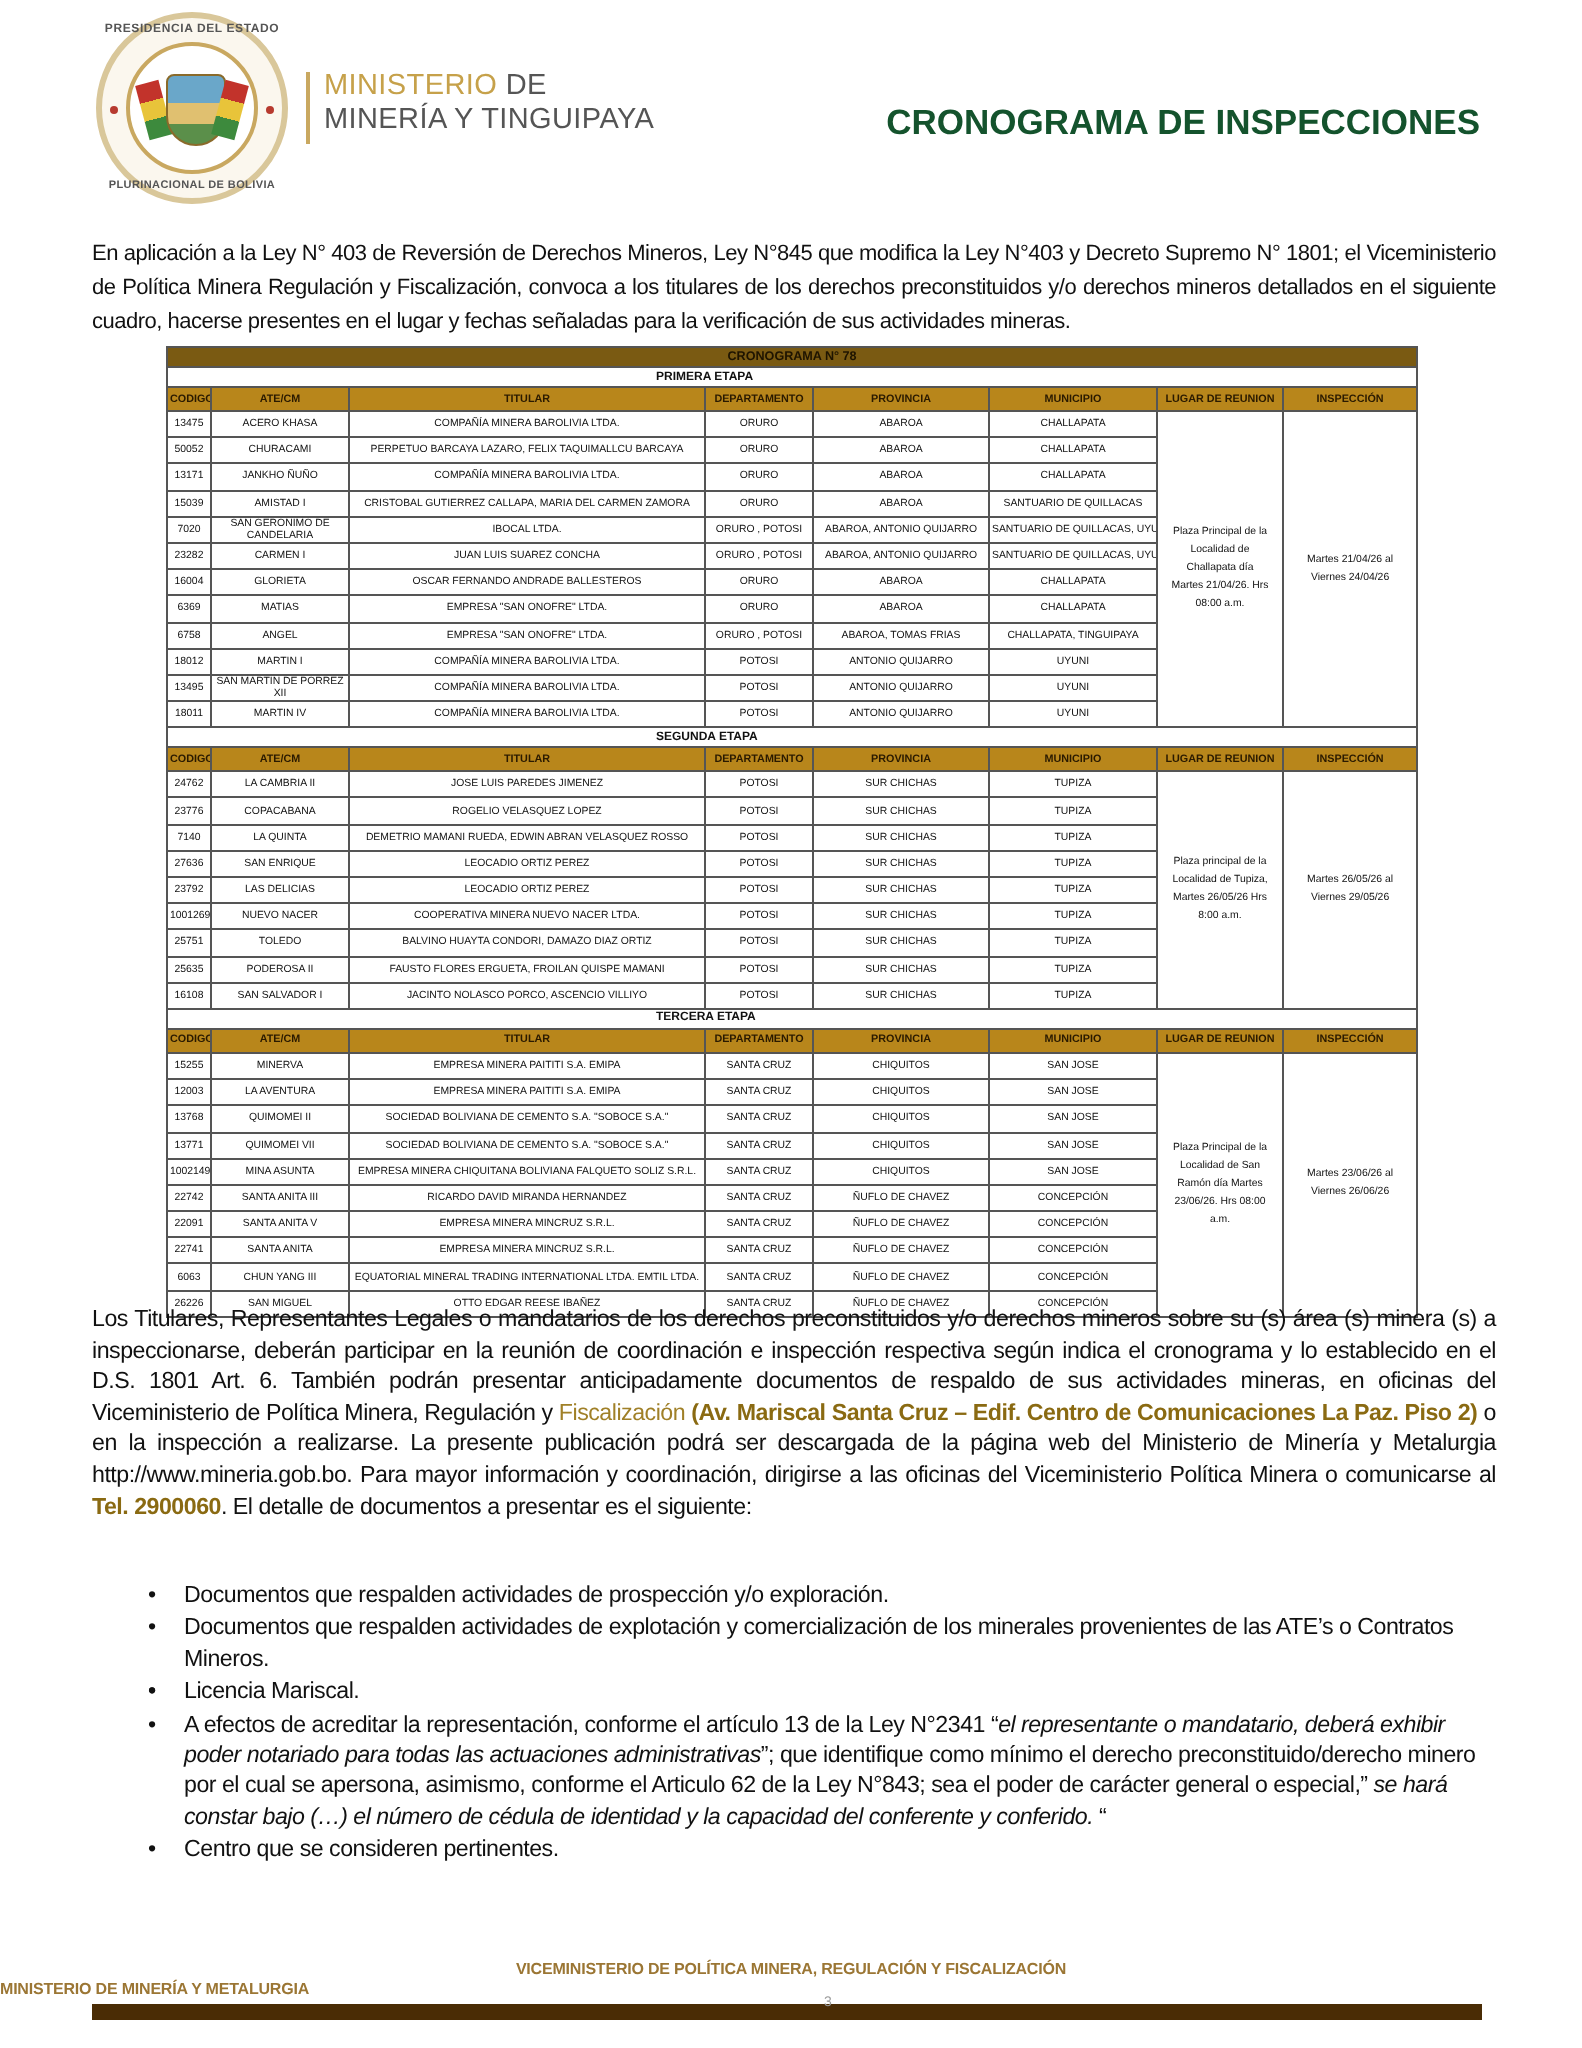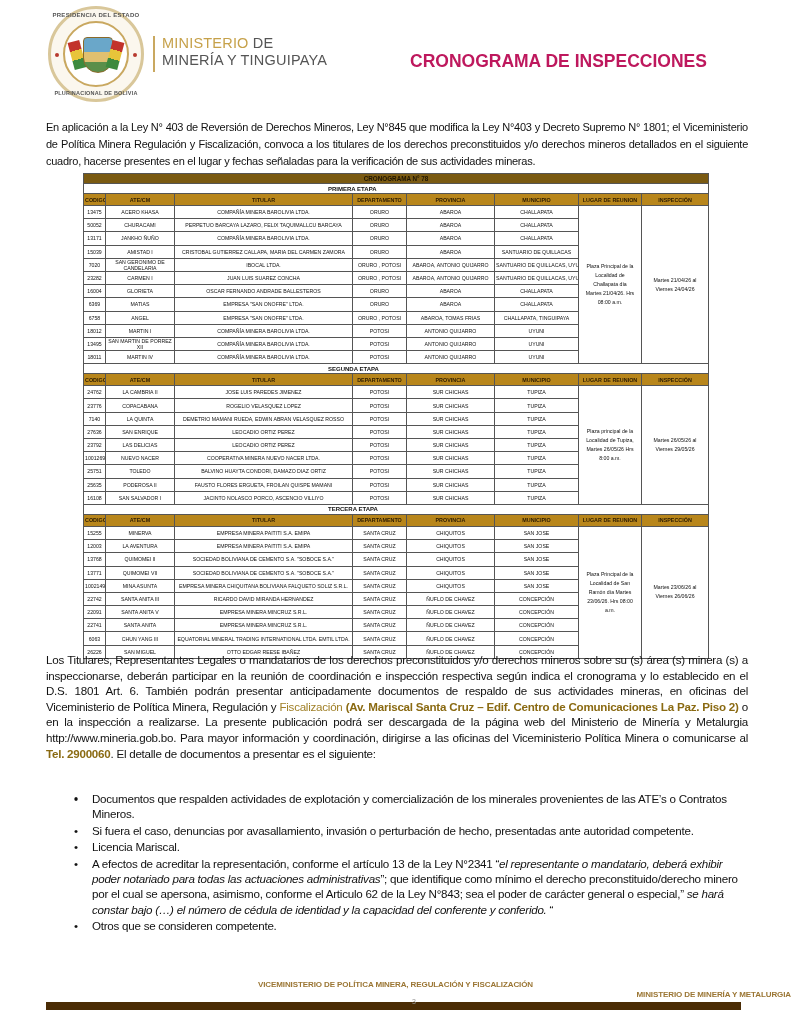--- a/index.html
+++ b/index.html
@@ -16,22 +16,22 @@
   .shield { position: absolute; left: 18px; top: 14px; width: 30px; height: 36px; border-radius: 4px 4px 15px 15px;
           background: linear-gradient(#6aa7c9 0 40%, #e0c070 40% 70%, #5b8f4a 70%); border: 1px solid #8a6a2a; }
   .flag-l { position: absolute; left: 6px; top: 18px; width: 12px; height: 28px; background: linear-gradient(#c2332b 0 33%, #e8c43a 33% 66%, #3d8a3d 66%); transform: rotate(-15deg); }
   .flag-r { position: absolute; right: 6px; top: 18px; width: 12px; height: 28px; background: linear-gradient(#c2332b 0 33%, #e8c43a 33% 66%, #3d8a3d 66%); transform: rotate(15deg); }
   .seal-dot-l { position: absolute; left: 4px; top: 44px; width: 4px; height: 4px; border-radius: 50%; background: #b73a2f; }
   .seal-dot-r { position: absolute; right: 4px; top: 44px; width: 4px; height: 4px; border-radius: 50%; background: #b73a2f; }
   .logo-bar { position: absolute; left: 153px; top: 36px; width: 2px; height: 36px; background: #c9a860; }
   .logo-text { position: absolute; left: 162px; top: 35px; font-size: 14.5px; line-height: 17px; color: #555; letter-spacing: .2px; }
   .logo-text .gold { color: #c6a14a; }
 
-  .title { position: absolute; left: 410px; top: 51px; width: 330px; text-align: left; font-family: "Liberation Sans", sans-serif;
-           font-weight: bold; font-size: 17.5px; line-height: 21px; color: #be185d; }
+  .title { position: absolute; left: 410px; top: 51px; width: 330px; text-align: right; font-family: "Liberation Sans", sans-serif;
+           font-weight: bold; font-size: 17.5px; line-height: 21px; color: #14532d; }
 
   .intro { position: absolute; left: 46px; top: 119px; width: 702px; font-family: "Liberation Sans", sans-serif; font-size: 11px;
            line-height: 17px; text-align: justify; color: #111; letter-spacing: -0.25px; }
 
   table.crono { position: absolute; left: 83px; top: 173px; width: 625px; border-collapse: collapse; table-layout: fixed;
                 font-family: "Liberation Sans", sans-serif; font-size: 5.2px; color: #111; }
   table.crono td, table.crono th { border: 1px solid #555; text-align: center; vertical-align: middle; padding: 0 1px; height: 13.2px; overflow: hidden; white-space: nowrap; }
   table.crono .title-row td { background: #7a5a12; color: #1e1400; font-weight: bold; font-size: 6.3px; height: 10px; }
   table.crono .stage-row td { background: #fff; font-weight: bold; font-size: 6px; height: 10px; }
   table.crono .head-row th { background: #b8861b; color: #2a1a00; font-weight: bold; font-size: 5.4px; height: 12px; }
@@ -41,21 +41,21 @@
   .para2 { position: absolute; left: 46px; top: 652px; width: 702px; font-size: 11.6px; line-height: 15.6px; text-align: justify; color: #111; letter-spacing: -0.25px; }
   .para2 .hl { color: #a08028; }
   .para2 .hlb { color: #8a6a12; font-weight: bold; }
 
   ul.docs { position: absolute; left: 74px; top: 790px; width: 672px; font-size: 11.6px; line-height: 15.4px; color: #111; list-style: none; letter-spacing: -0.25px; }
   ul.docs li { position: relative; padding-left: 18px; margin-bottom: 1px; text-align: left; }
   ul.docs li .bullet { position: absolute; left: 0; top: 0; }
   ul.docs li em { font-style: italic; }
 
   .footer-line1 { position: absolute; left: 0; width: 791px; top: 980px; text-align: center; font-size: 8px; font-weight: bold; color: #9b7634; letter-spacing: -.1px; }
-  .footer-line2 { position: absolute; left: 0; width: 791px; top: 990px; text-align: right; font-size: 8px; font-weight: bold; color: #9b7634; letter-spacing: -.1px; }
+  .footer-line2 { position: absolute; left: 0; width: 791px; top: 990px; text-align: left; font-size: 8px; font-weight: bold; color: #9b7634; letter-spacing: -.1px; }
   .footer-bar { position: absolute; left: 46px; top: 1002px; width: 695px; height: 8px; background: #4a2c05; }
   .page-num { position: absolute; left: 412px; top: 998px; font-size: 7px; color: #9a9a9a; }
 </style>
 </head>
 <body>
 
 <div class="header">
   <div class="seal">
     <div class="seal-text-top">PRESIDENCIA DEL ESTADO</div>
     <div class="seal-dot-l"></div>
@@ -386,24 +386,24 @@
         <td>SANTA CRUZ</td>
         <td>ÑUFLO DE CHAVEZ</td>
         <td>CONCEPCIÓN</td>
       </tr>
     </tbody>
 </table>
 
 <p class="para2"><span>Los Titulares, Representantes Legales o mandatarios de los derechos preconstituidos y/o derechos mineros sobre su (s) área (s) minera (s) a inspeccionarse, deberán participar en la reunión de coordinación e inspección respectiva según indica el cronograma y lo establecido en el D.S. 1801 Art. 6. También podrán presentar anticipadamente documentos de respaldo de sus actividades mineras, en oficinas del Viceministerio de Política Minera, Regulación y </span><span class="hl">Fiscalización</span><span class="hlb"> (Av. Mariscal Santa Cruz – Edif. Centro de Comunicaciones La Paz. Piso 2)</span><span> o en la inspección a realizarse. La presente publicación podrá ser descargada de la página web del Ministerio de Minería y Metalurgia http://www.mineria.gob.bo. Para mayor información y coordinación, dirigirse a las oficinas del Viceministerio Política Minera o comunicarse al </span><span class="hlb">Tel. 2900060</span><span>. El detalle de documentos a presentar es el siguiente:</span></p>
 
 <ul class="docs">
+  <li><span class="bullet">•</span><span>Documentos que respalden actividades de prospección y/o exploración.</span></li>
+  <li><span class="bullet">•</span><span>Documentos que respalden actividades de explotación y comercialización de los minerales provenientes de las ATE’s o Contratos Mineros.</span></li>
   <li><span class="bullet">•</span></li>
-  <li><span class="bullet">•</span><span>Documentos que respalden actividades de explotación y comercialización de los minerales provenientes de las ATE’s o Contratos Mineros.</span></li>
-  <li><span class="bullet">•</span><span>Si fuera el caso, denuncias por avasallamiento, invasión o perturbación de hecho, presentadas ante autoridad competente.</span></li>
   <li><span class="bullet">•</span><span>Licencia Mariscal.</span></li>
   <li><span class="bullet">•</span><span>A efectos de acreditar la representación, conforme el artículo 13 de la Ley N°2341 “</span><em>el representante o mandatario, deberá exhibir poder notariado para todas las actuaciones administrativas</em><span>”; que identifique como mínimo el derecho preconstituido/derecho minero por el cual se apersona, asimismo, conforme el Articulo 62 de la Ley N°843; sea el poder de carácter general o especial,” </span><em>se hará constar bajo (…) el número de cédula de identidad y la capacidad del conferente y conferido.</em><span> “</span></li>
-  <li><span class="bullet">•</span><span>Otros que se consideren competente.</span></li>
+  <li><span class="bullet">•</span><span>Centro que se consideren pertinentes.</span></li>
 </ul>
 
 <div class="footer-line1">VICEMINISTERIO DE POLÍTICA MINERA, REGULACIÓN Y FISCALIZACIÓN</div>
 <div class="footer-line2">MINISTERIO DE MINERÍA Y METALURGIA</div>
 <div class="footer-bar"></div>
 <div class="page-num">3</div>
 
 </body></html>

